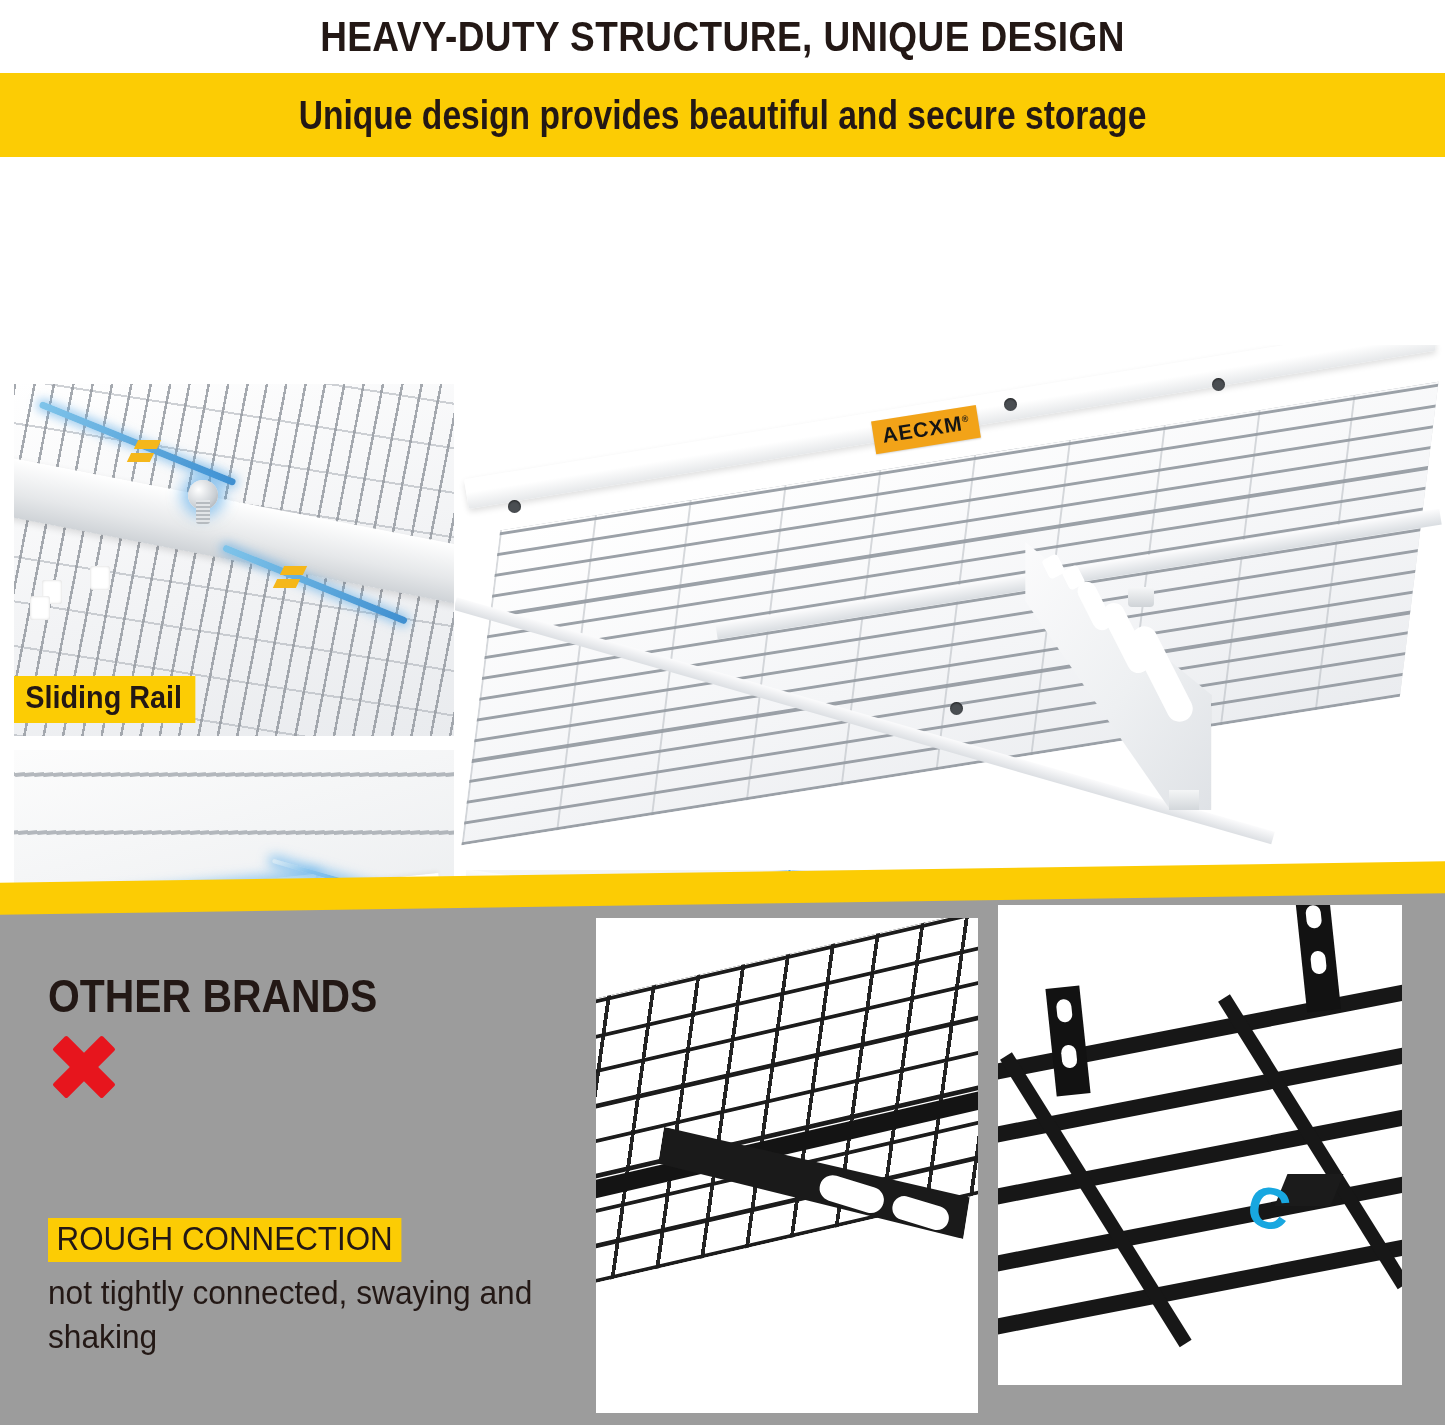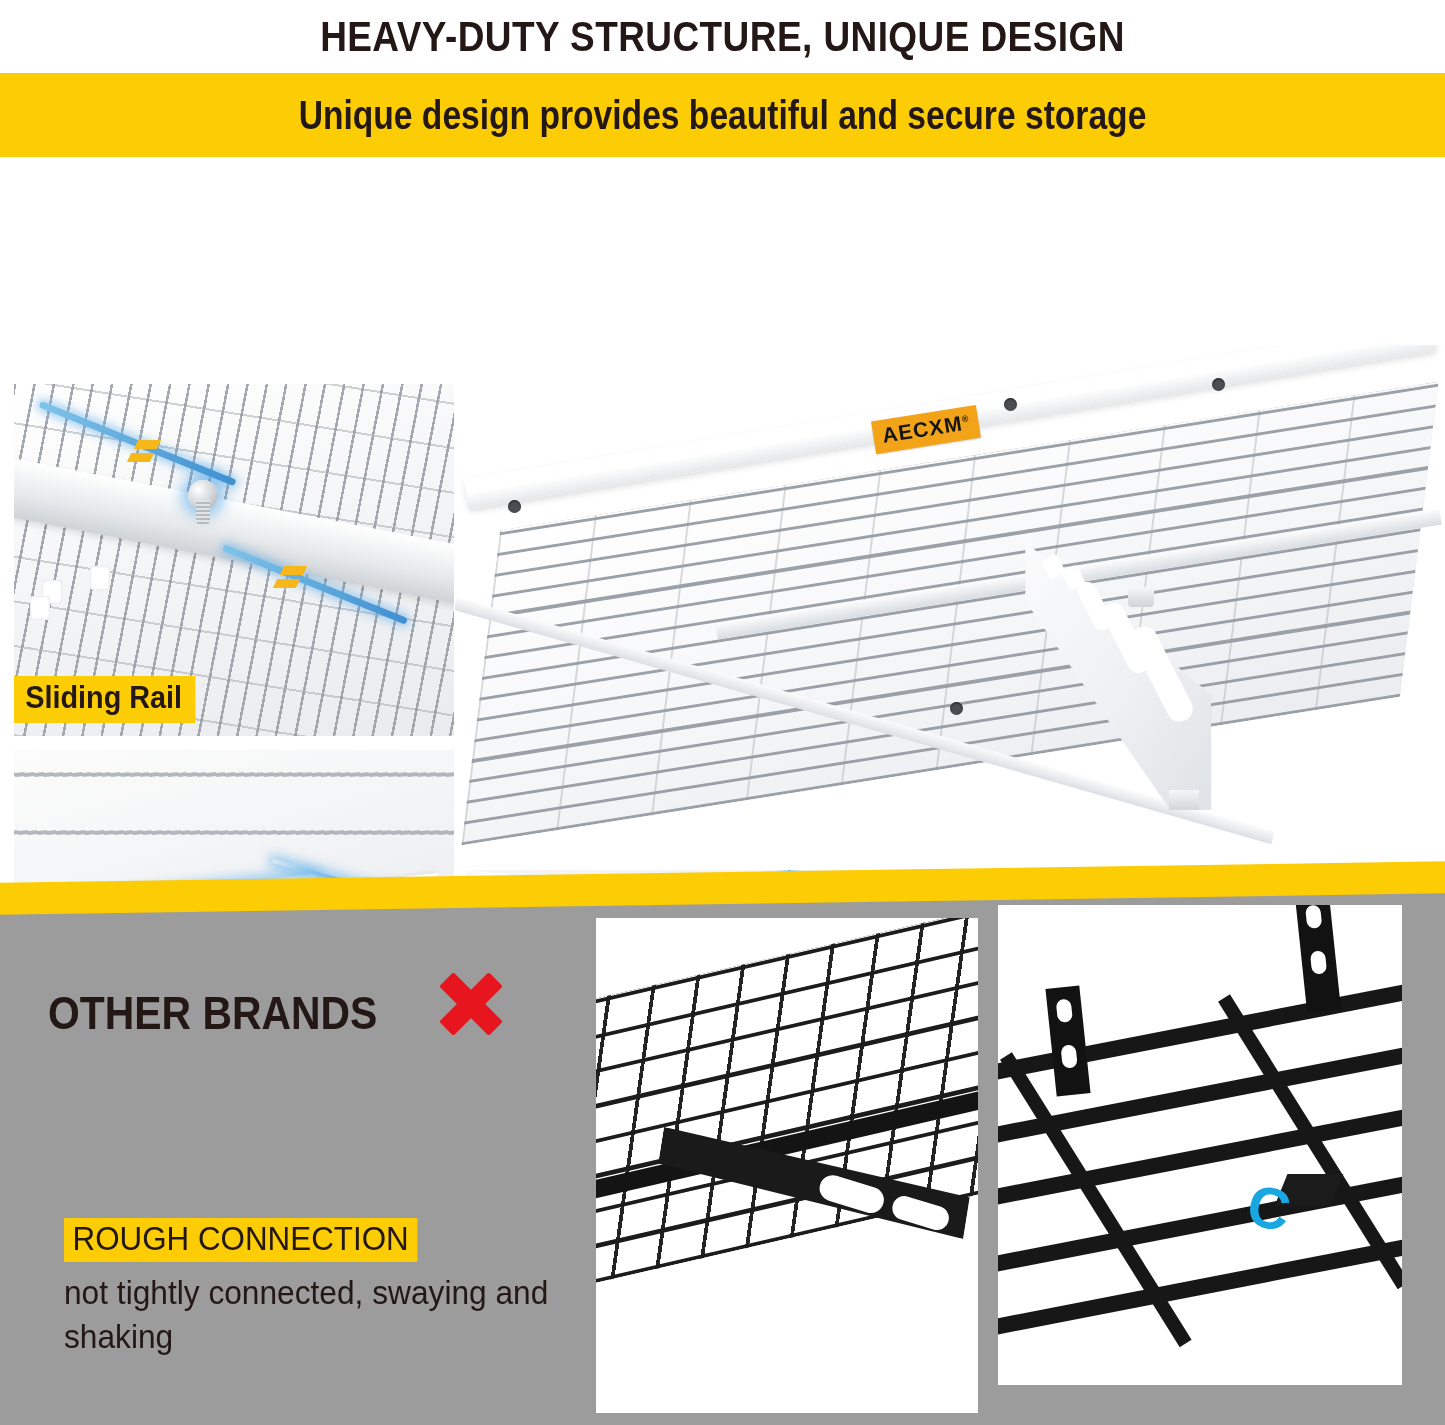--- a/index.html
+++ b/index.html
@@ -238,21 +238,21 @@
   }
 
   
   .board-bot {
     position:absolute; left:0; top:893px; width:1445px; height:532px;
     background:#9C9C9C;
   }
 
   .ob-title {
     position:absolute; left:48px; top:968px;
-    display:flex; align-items:flex-end; gap:8px; z-index:4;
+    display:flex; align-items:flex-start; gap:8px; z-index:4;flex-direction:column;
   }
   .ob-title .txt {
     color:#231815; font-weight:bold; font-size:47px;
     transform:scaleX(0.87); transform-origin:left center; white-space:nowrap;
   }
   .xmark { position:relative; width:72px; height:72px; }
   .xmark i {
     position:absolute; left:50%; top:50%; width:70px; height:20px;
     margin:-10px 0 0 -35px; background:#E7151D; border-radius:2px;
   }
@@ -264,21 +264,21 @@
     display:inline-block; background:#FCCC04; color:#231815;
     font-size:33px; padding:2px 9px 4px 9px;
     transform:scaleX(0.95); transform-origin:left center; white-space:nowrap;
   }
   .bullet .sub {
     display:block; color:#231815; font-size:33px; margin-top:9px;
     max-width:545px; line-height:1.32;
     transform:scaleX(0.96); transform-origin:left center;
   }
   .b1 { left:48px; top:1078px; }
-  .b2 { left:64px; top:1218px; }
+  .b2 { left:48px; top:1218px; }
 
   .photoframe { position:absolute; background:#ffffff; overflow:hidden; z-index:3; }
   .pE { left:596px; top:918px;  width:382px; height:495px; }
   .pF { left:998px; top:905px;  width:404px; height:480px; }
 
   
   .pE .wire {
     position:absolute; left:-16%; top:8%; width:132%; height:56%;
     transform:rotate(-13deg) skewX(-21deg);
     background-image:

